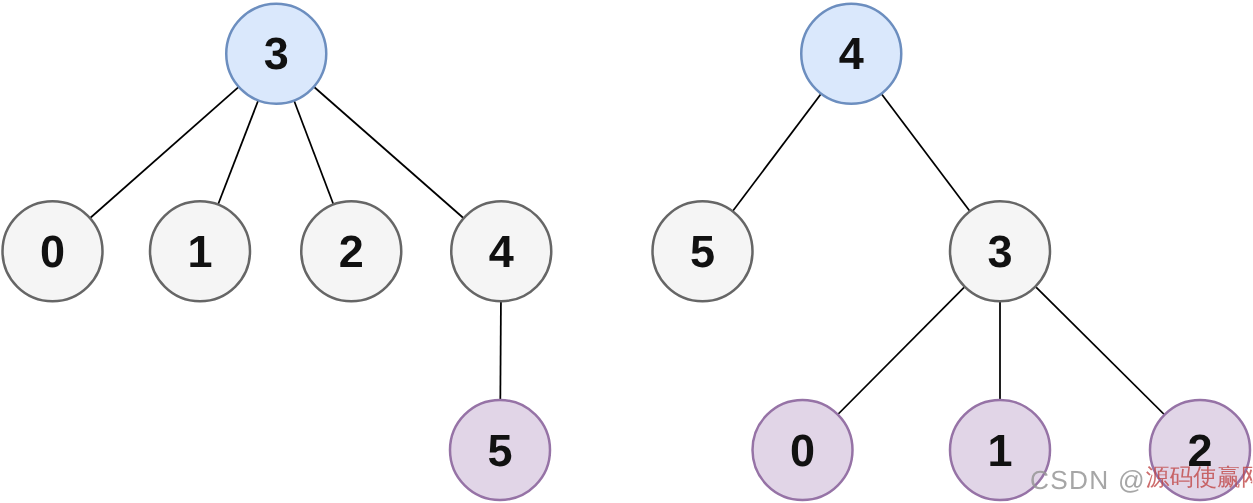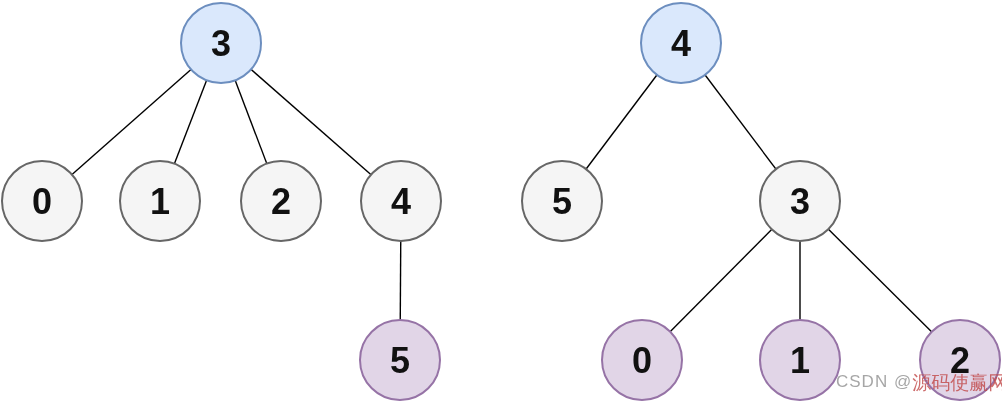--- a/index.html
+++ b/index.html
@@ -50,24 +50,23 @@
   .watermark {
     position: absolute;
     left: 824px;
     top: 372px;
     white-space: nowrap;
     pointer-events: none;
     line-height: 1.2;
   }
   .wm-prefix {
     color: rgba(150, 150, 150, 0.85);
-    font-size: 17px;
+    font-size: 21px;
     letter-spacing: 1px;
     vertical-align: top;
-    margin-left: 12px;
   }
   .wm-user {
     color: rgba(193, 70, 70, 0.8);
     font-size: 19px;
     font-weight: 400;
     letter-spacing: 0px;
     vertical-align: top;
   }
 </style>
 </head>

